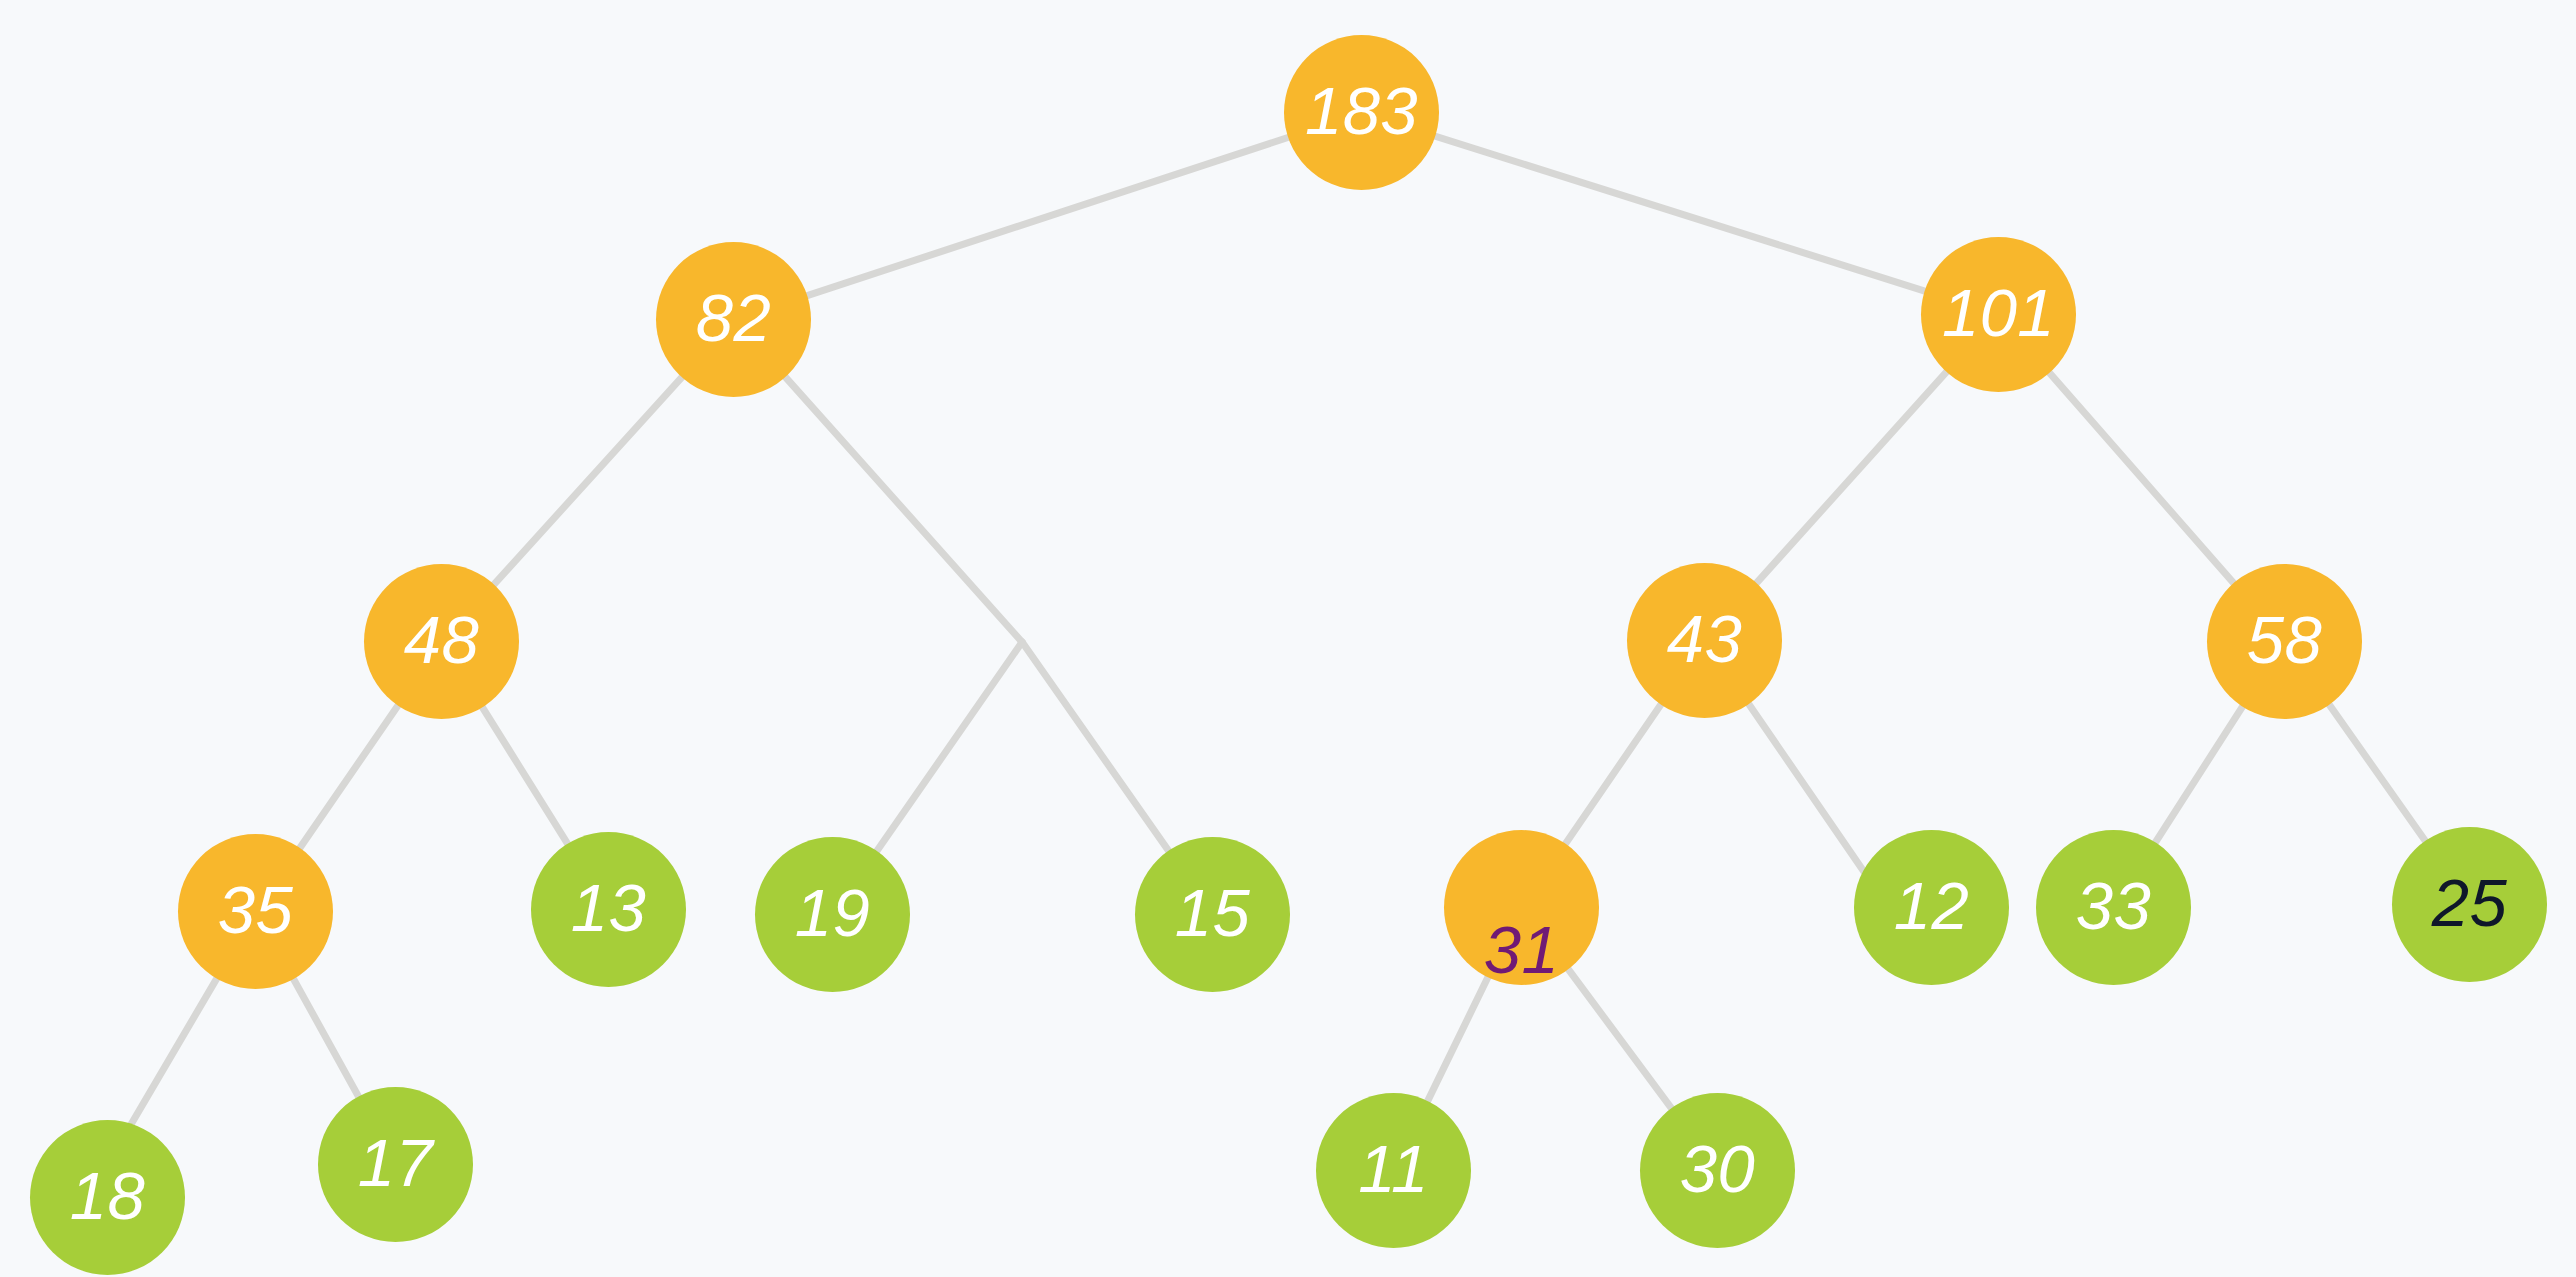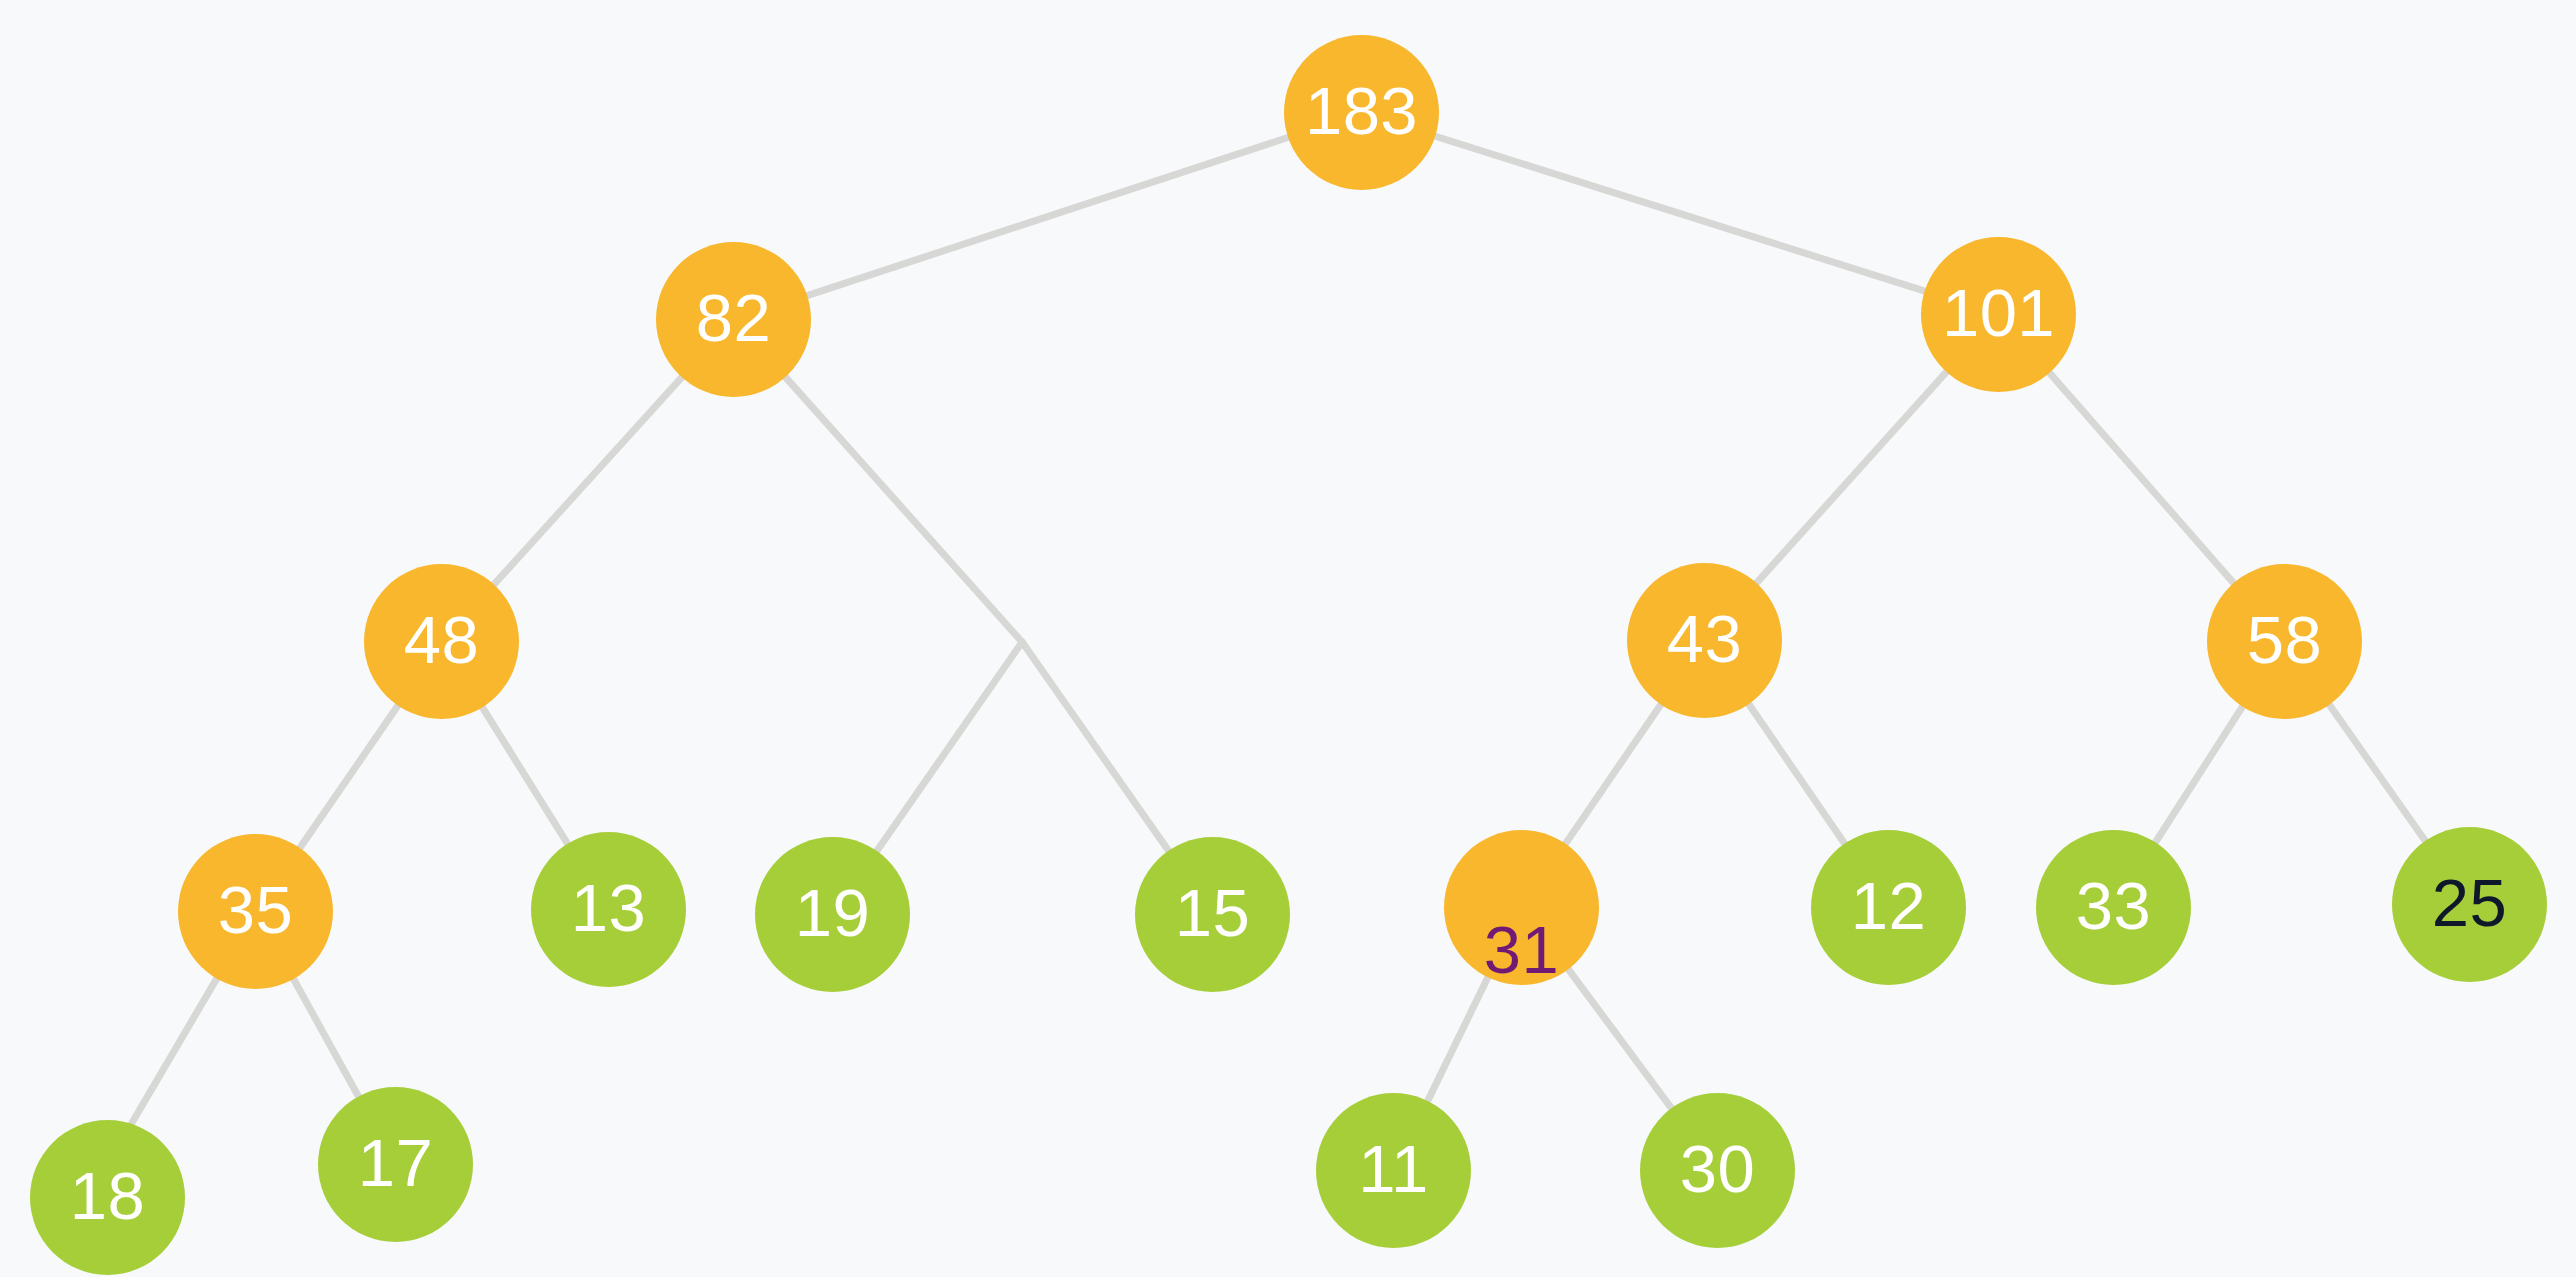--- a/index.html
+++ b/index.html
@@ -19,20 +19,21 @@
     position: absolute;
     inset: 0;
     width: 2576px;
     height: 1277px;
   }
   #node-layer {
     position: absolute;
     inset: 0;
     width: 2208px;
     height: 1277px;
+    font-style: italic;
   }
   .node {
     position: absolute;
     display: flex;
     align-items: center;
     justify-content: center;
     border-radius: 50%;
     color: #ffffff;
     font-weight: 400;
     letter-spacing: 0.4px;
@@ -95,21 +96,21 @@
       </div>
       <div class="node" style="left: 755px; top: 837px; width: 155px; height: 155px; background: rgb(166, 206, 57); color: rgb(255, 255, 255); font-size: 67px;">
         <span class="node-label">19</span>
       </div>
       <div class="node" style="left: 1135px; top: 837px; width: 155px; height: 155px; background: rgb(166, 206, 57); color: rgb(255, 255, 255); font-size: 67px;">
         <span class="node-label">15</span>
       </div>
       <div class="node" style="left: 1444px; top: 830px; width: 155px; height: 155px; background: rgb(248, 183, 44); color: #701a75; font-size: 67px; align-items: flex-end;">
         <span class="node-label">31</span>
       </div>
-      <div class="node" style="left: 1811px; top: 830px; width: 155px; height: 155px; background: rgb(166, 206, 57); color: rgb(255, 255, 255); font-size: 67px;">
+      <div class="node" style="left: 1854px; top: 830px; width: 155px; height: 155px; background: rgb(166, 206, 57); color: rgb(255, 255, 255); font-size: 67px;">
         <span class="node-label">12</span>
       </div>
       <div class="node" style="left: 2036px; top: 830px; width: 155px; height: 155px; background: rgb(166, 206, 57); color: rgb(255, 255, 255); font-size: 67px;">
         <span class="node-label">33</span>
       </div>
       <div class="node" style="left: 2392px; top: 827px; width: 155px; height: 155px; background: rgb(166, 206, 57); color: #0f172a; font-size: 67px;">
         <span class="node-label">25</span>
       </div>
       <div class="node" style="left: 30px; top: 1120px; width: 155px; height: 155px; background: rgb(166, 206, 57); color: rgb(255, 255, 255); font-size: 67px;">
         <span class="node-label">18</span>

